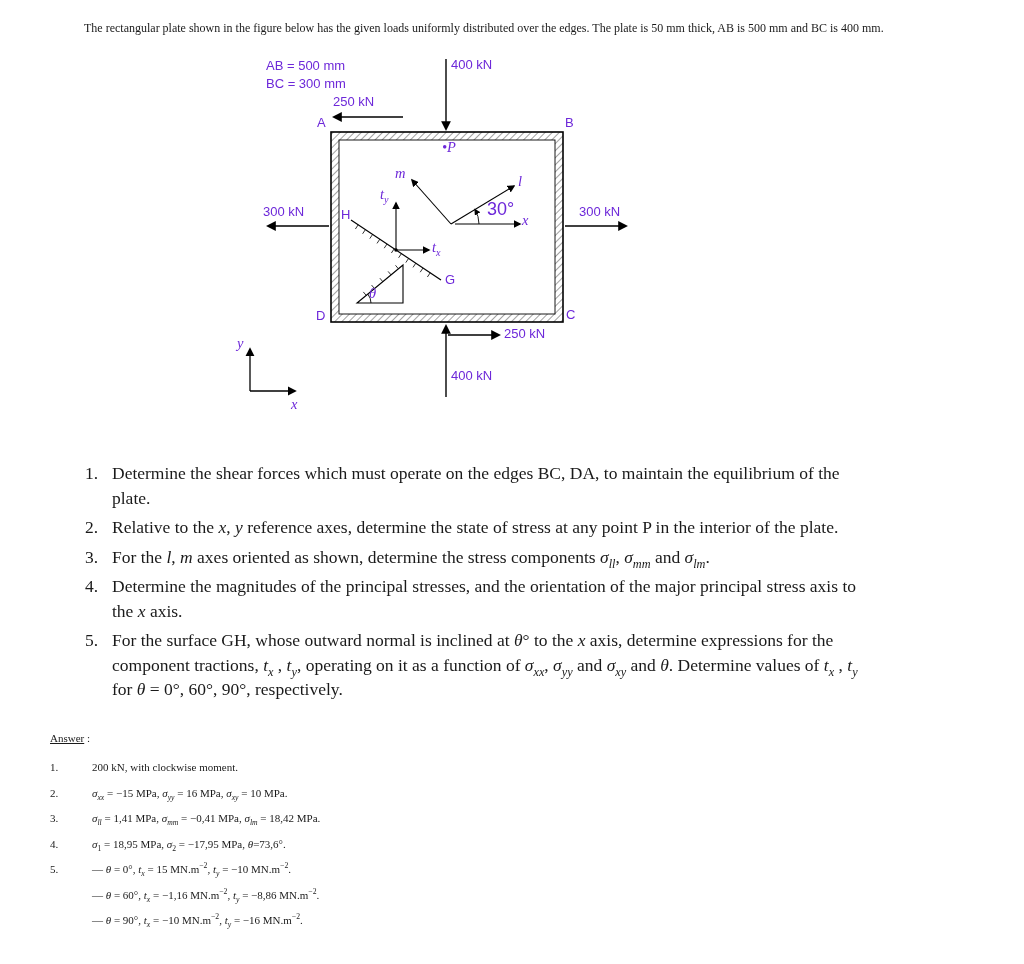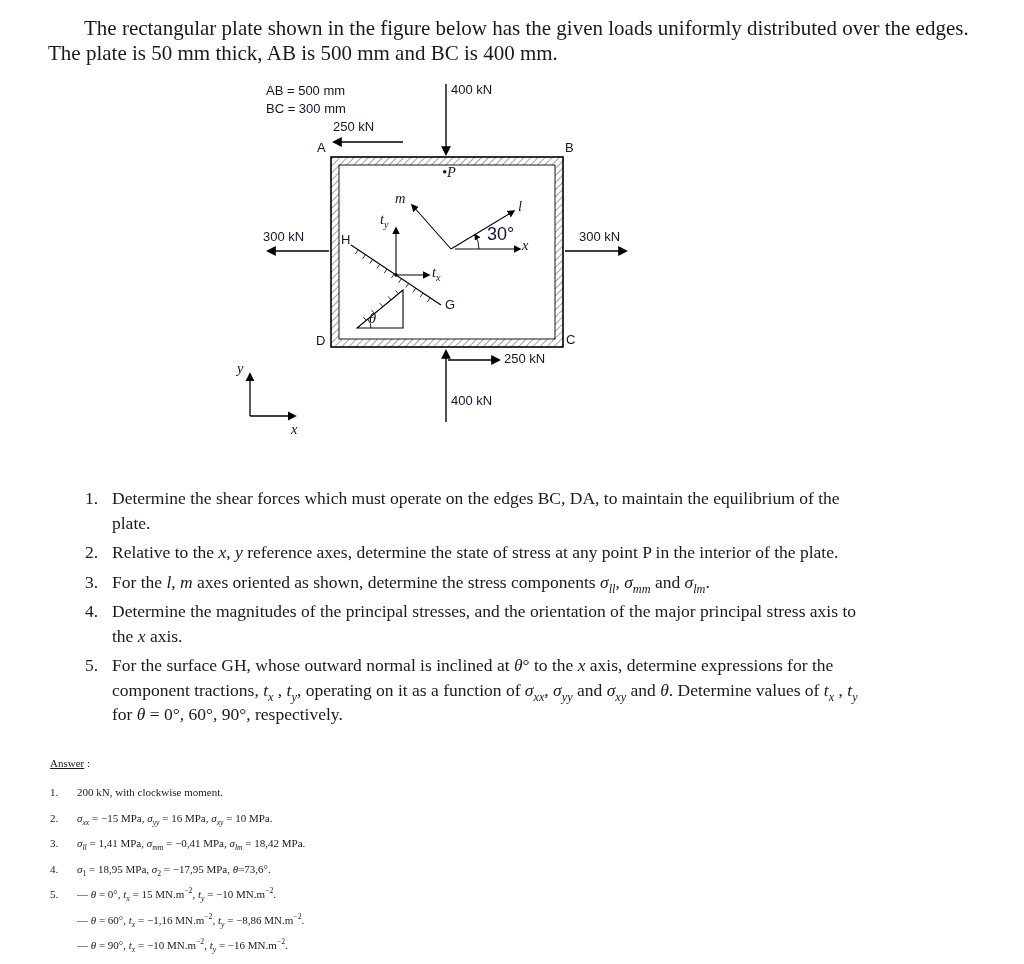--- a/index.html
+++ b/index.html
@@ -1,41 +1,41 @@
 <!DOCTYPE html>
 <html><head>
 <meta charset="utf-8">
 <style>
   html,body { margin:0; padding:0; background:#ffffff; color:#1a1a1a; }
   body { width:1024px; font-family:"Liberation Serif", serif; }
   .page { width:1024px; min-height:964px; position:relative; }
 
-  .intro { margin:16px 0 0 48px; width:935px; font-size:21px; line-height:25px; text-indent:36px; }
+  .intro { margin:16px 0 0 48px; width:935px; font-size:12px; line-height:25px; text-indent:36px; }
 
   
   .figure { position:relative; width:440px; height:366px; margin:14px 0 0 233px;
-            font-family:"Liberation Sans", sans-serif; font-size:13px; color:#0f172a; }
+            font-family:"Liberation Sans", sans-serif; font-size:13px; color:#6d28d9; }
   .fig-svg { position:absolute; left:0; top:0; }
   .lbl { position:absolute; white-space:nowrap; line-height:1.1; }
   .math { font-family:"Liberation Serif", serif; font-style:italic; font-size:14.5px; }
   sub, sup { font-size:0.7em; line-height:0; }
 
   
   .questions { margin:40px 0 0 85px; width:778px; font-size:17.5px; }
   .q-item { display:flex; margin-bottom:5px; line-height:24.5px; }
   .q-num { width:27px; flex:none; }
   .q-text { flex:1; }
 
   
   .answers { margin:24px 0 0 50px; width:870px; font-size:11px; line-height:25.5px; }
   .ans-head { margin-bottom:4px; }
   .ans-label { text-decoration:underline; }
   .a-item { display:flex; }
   .a-num { width:27px; flex:none; }
-  .a-text { flex:1; }
+  .a-text { flex:1;margin-left:15px; }
   .a-line { display:block; }
 </style>
 </head>
 <body>
 
 <div class="page">
 
   <p class="intro">The rectangular plate shown in the figure below has the given loads uniformly distributed over the edges. The plate is 50 mm thick, AB is 500 mm and BC is 400 mm.</p>
 
   <div class="figure">

